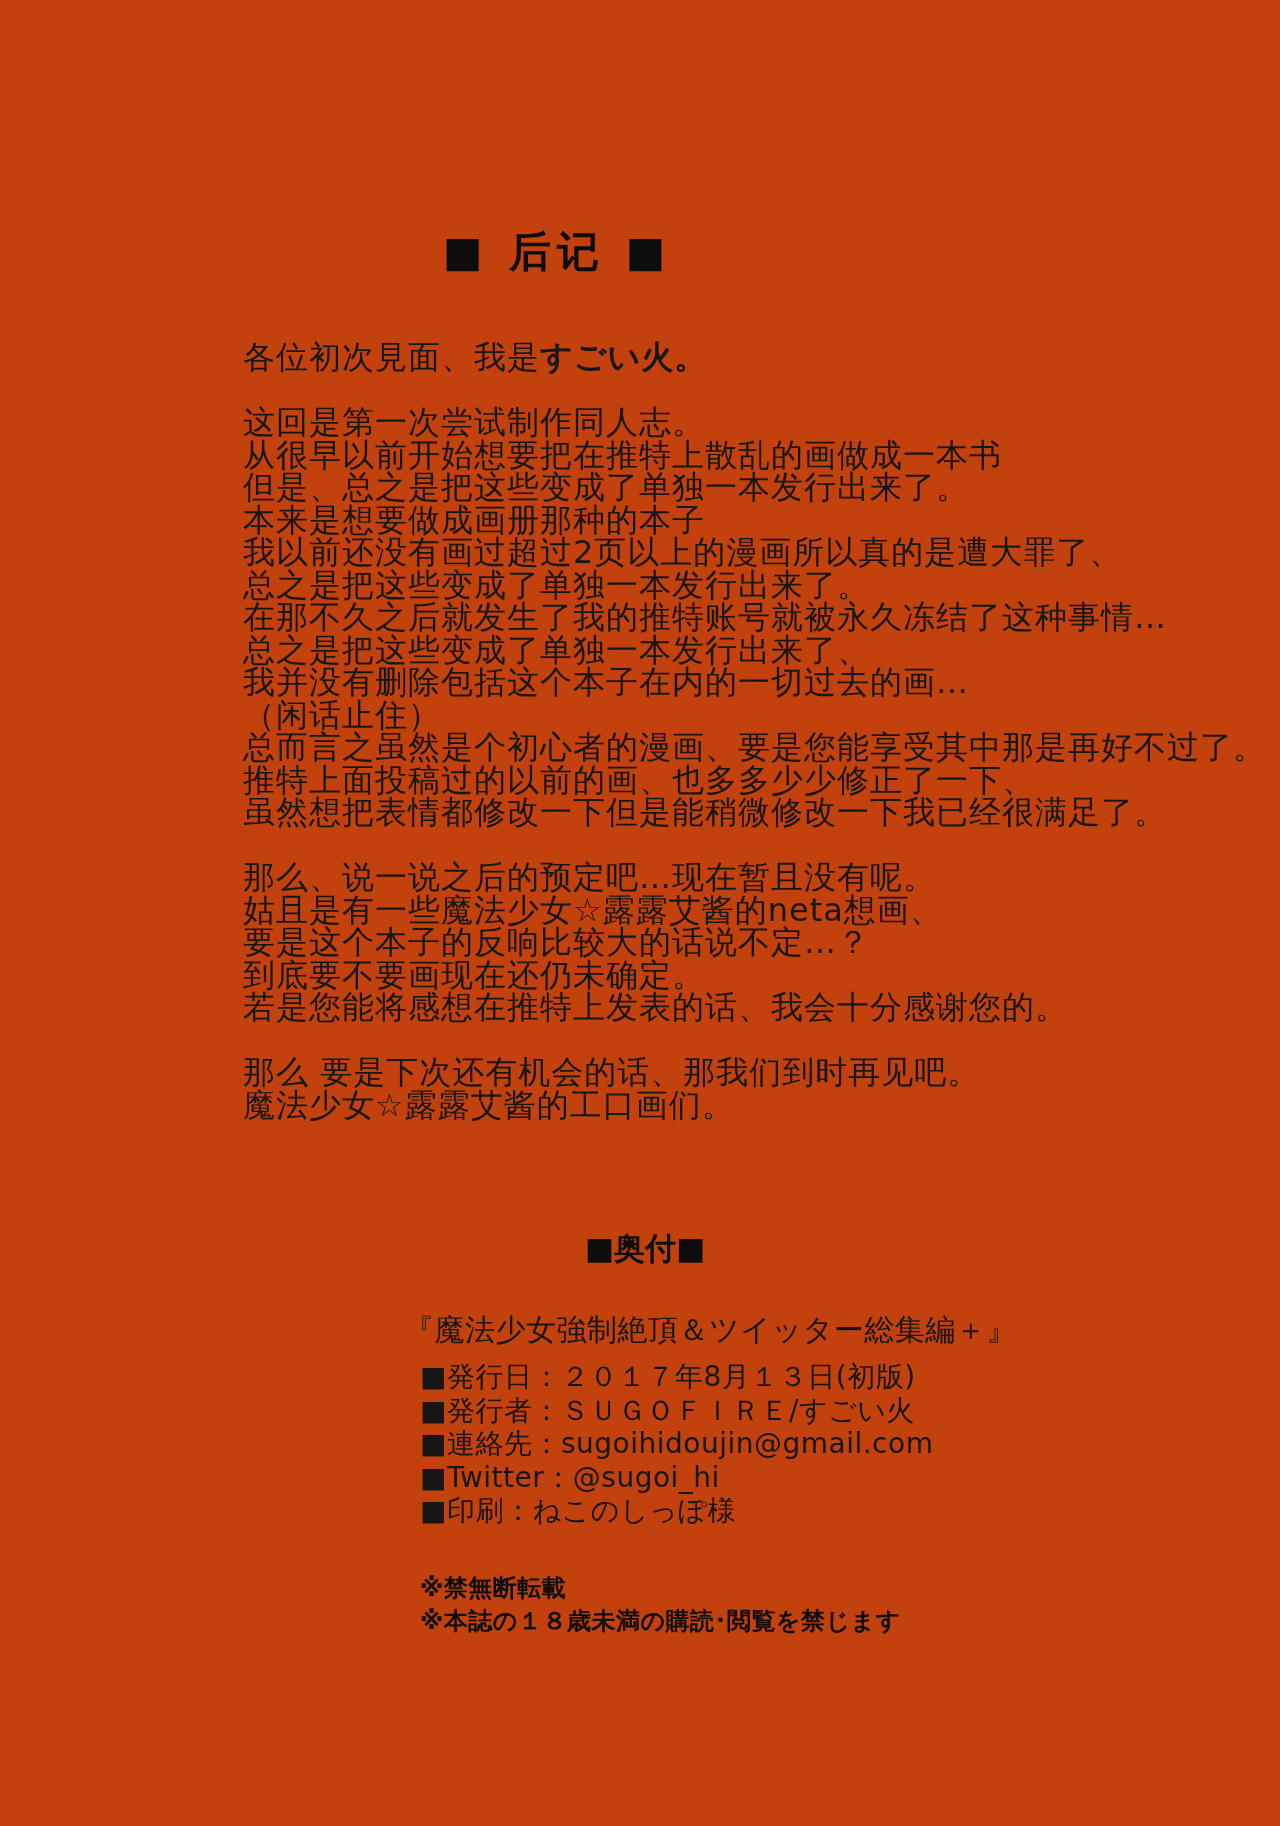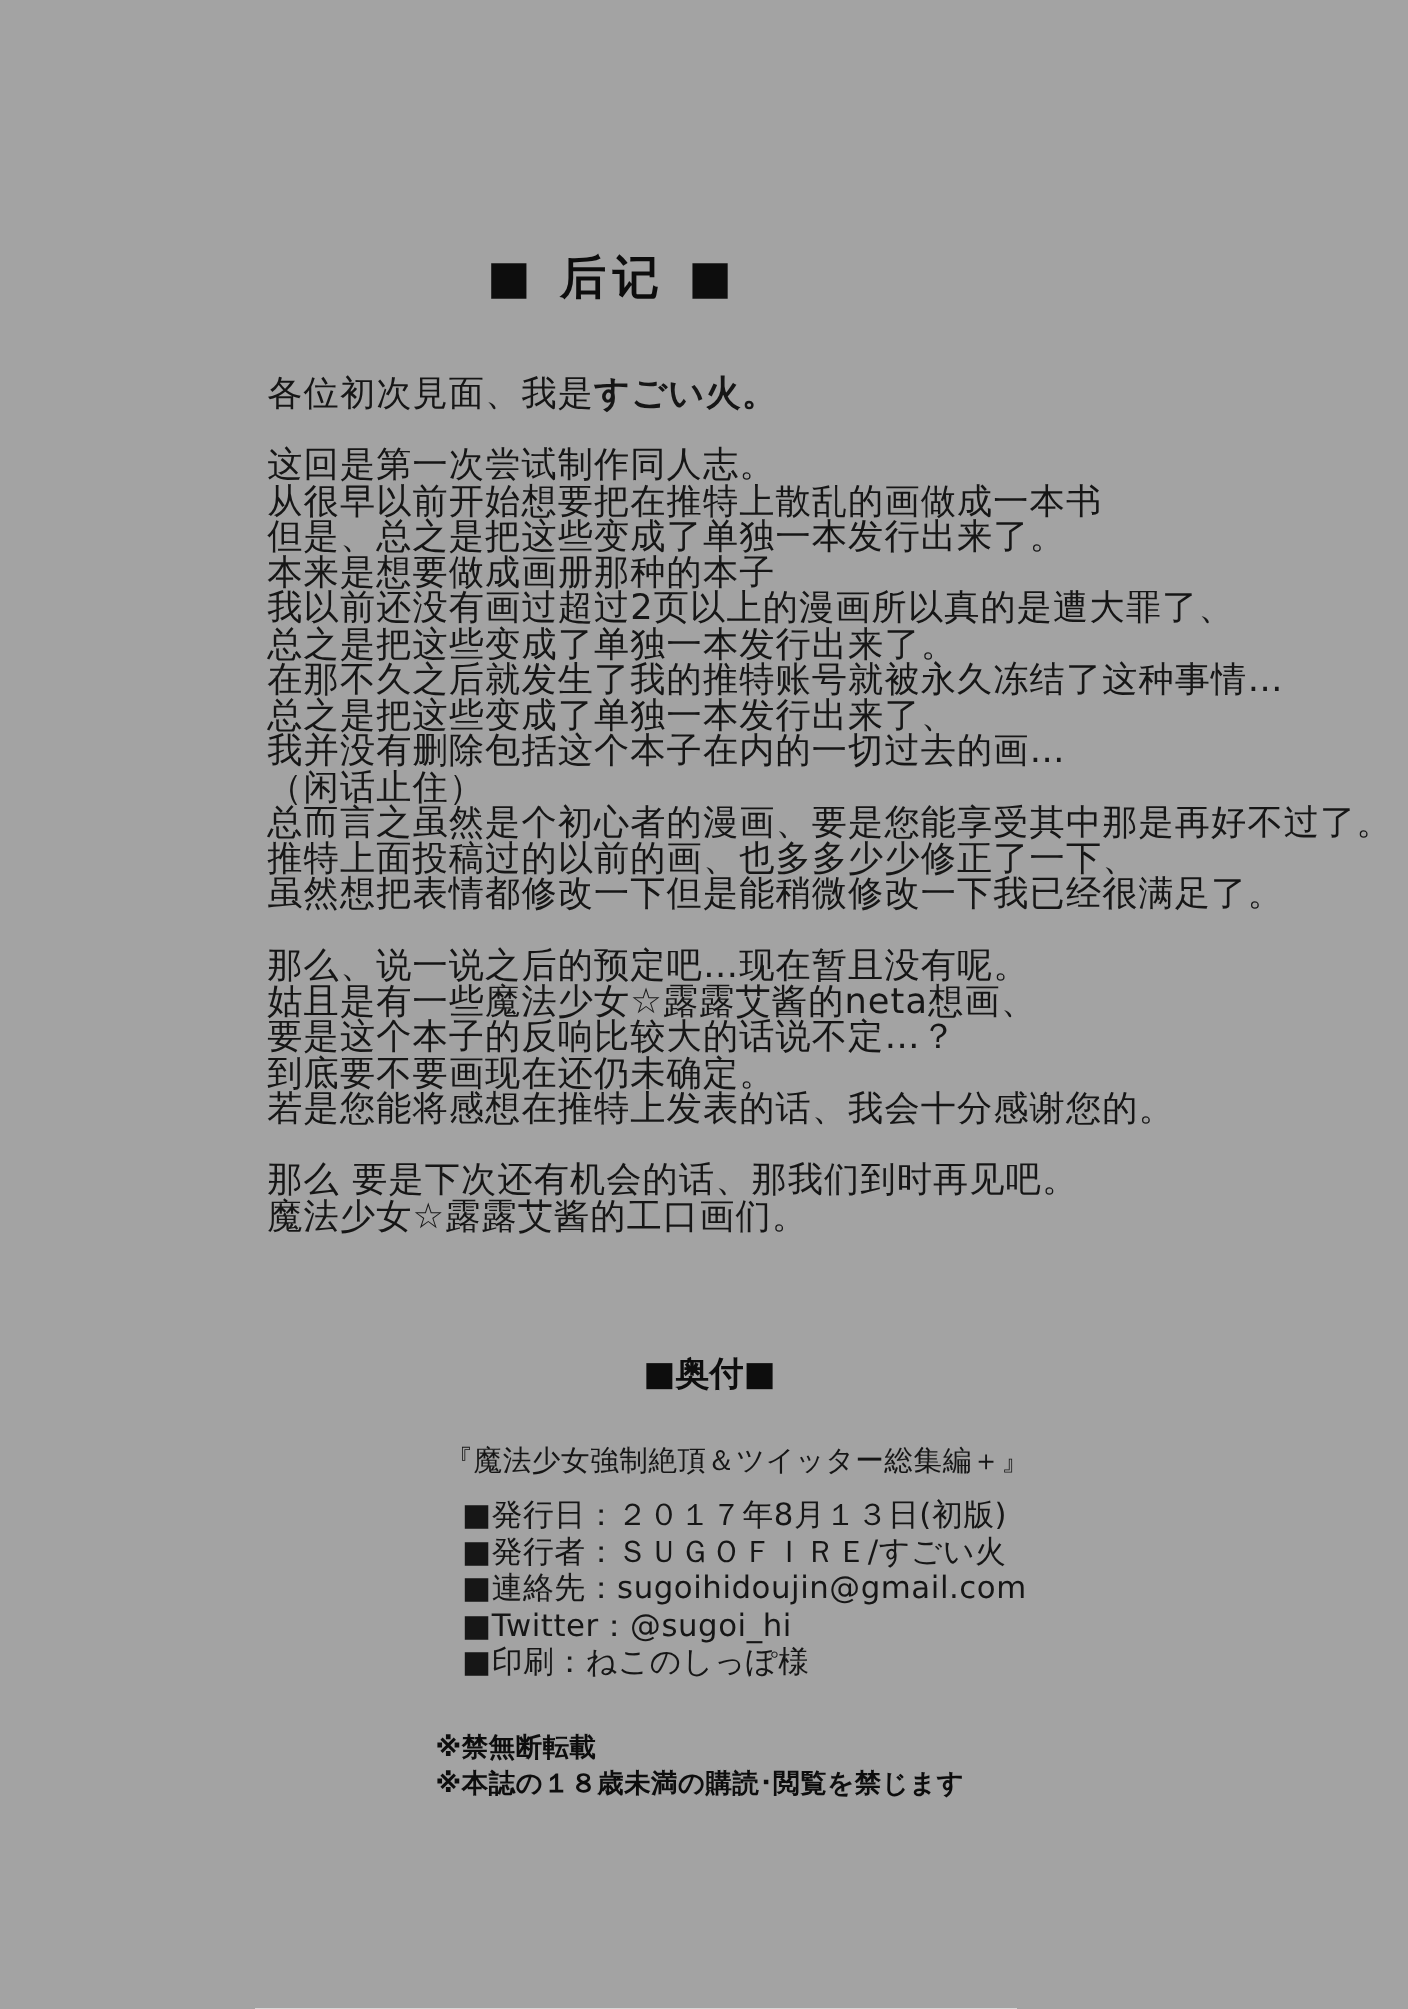--- a/index.html
+++ b/index.html
@@ -4,21 +4,21 @@
 <style>
   html, body {
     margin: 0;
     padding: 0;
     background: #ffffff;
   }
   .page {
     position: relative;
     width: 1280px;
     height: 1826px;
-    background: #a3a3a3;
+    background: #c2410c;
     color: #111111;
     font-family: "DejaVu Sans", sans-serif;
     overflow: hidden;
   }
   .afterword-title {
     position: absolute;
     top: 224px;
     left: 0;
     width: 1114px;
     text-align: center;
@@ -47,40 +47,40 @@
     width: 1290px;
     text-align: center;
     font-size: 31px;
     font-weight: bold;
     color: #0d0d0d;
   }
   .book-title {
     position: absolute;
     top: 1310px;
     left: 404px;
-    font-size: 26px;
+    font-size: 30px;
     letter-spacing: 0.5px;
     color: #161616;
     white-space: nowrap;
   }
   .colophon-lines {
     position: absolute;
     top: 1360px;
     left: 420px;
     font-size: 28px;
     line-height: 33.5px;
     letter-spacing: 0.5px;
     color: #161616;
     white-space: nowrap;
   }
   .colophon-lines .line { height: 33.5px; }
   .warnings {
     position: absolute;
     top: 1572px;
-    left: 396px;
+    left: 420px;
     font-size: 24px;
     font-weight: bold;
     line-height: 33px;
     letter-spacing: 0.5px;
     color: #0d0d0d;
     white-space: nowrap;
   }
   .warnings .line { height: 33px; }
 </style>
 </head>

